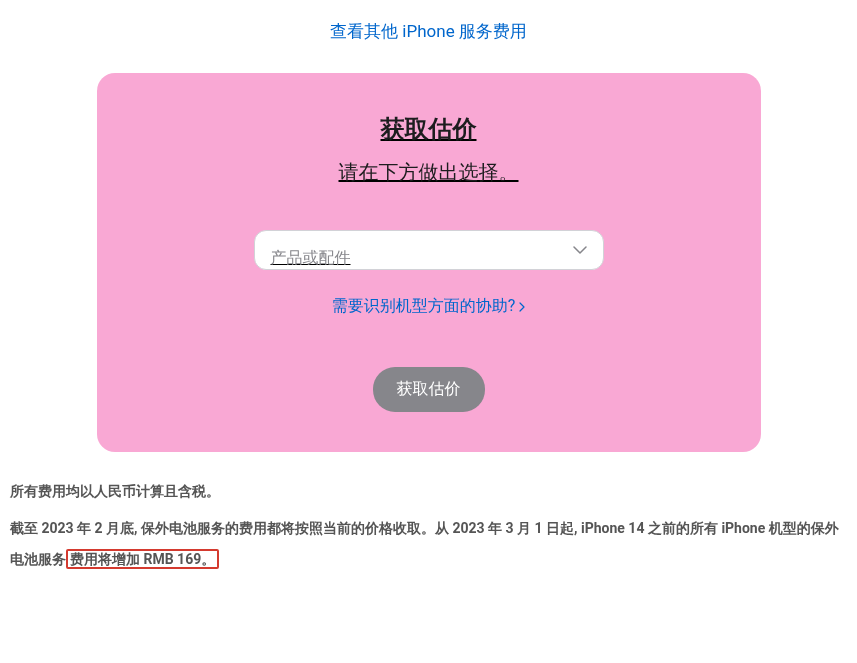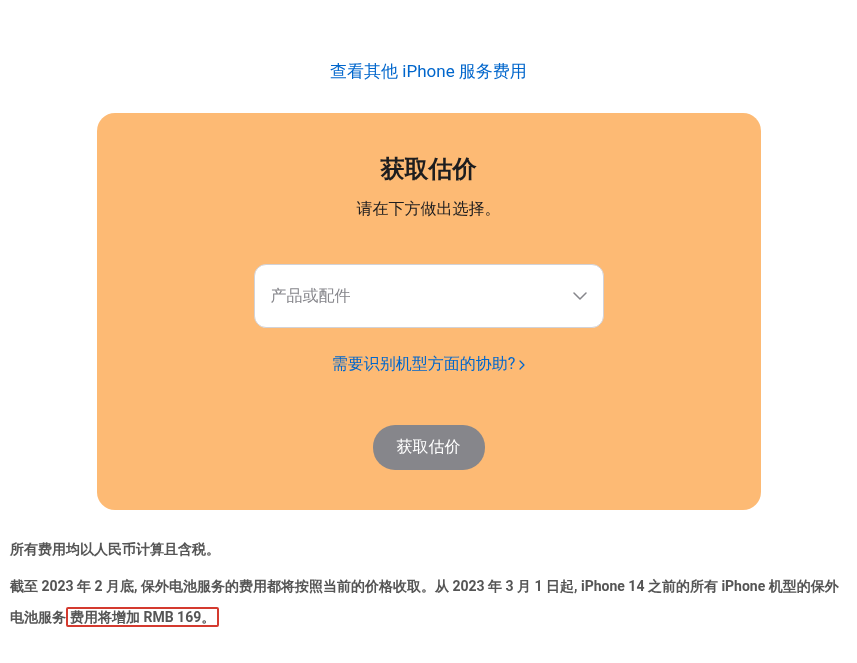--- a/index.html
+++ b/index.html
@@ -9,70 +9,71 @@
     }
     body {
       font-family: -apple-system, BlinkMacSystemFont, "Segoe UI", Roboto, "Helvetica Neue", Arial, sans-serif;
       background: #ffffff;
       width: 857px;
       height: 663px;
       position: relative;
     }
     .top-link {
       text-align: center;
-      padding-top: 60px;
+      padding-top: 20px;
       padding-bottom: 30px;
     }
     .top-link a {
       color: #0066cc;
       text-decoration: none;
       font-size: 17px;
       cursor: pointer;
     }
     .card {
-      background: #fdba74;
+      background: #f9a8d4;
       border-radius: 18px;
       width: 664px;
       margin: 0 auto;
       padding: 40px 50px 40px 50px;
       text-align: center;
+      text-decoration: underline;
     }
     .card-title {
       font-size: 24px;
       font-weight: 600;
       color: #1d1d1f;
       margin-bottom: 14px;
     }
     .card-subtitle {
-      font-size: 16px;
+      font-size: 20px;
       color: #1d1d1f;
       margin-bottom: 44px;
       margin-top: 10px;
     }
     .select-wrapper {
       position: relative;
       width: 350px;
       margin: 0 auto 26px auto;
     }
     .select-wrapper:last-of-type {
       margin-bottom: 18px;
     }
     .select-box {
       width: 100%;
-      height: 64px;
+      height: 40px;
       background: #ffffff;
       border: 1px solid #d2d2d7;
       border-radius: 12px;
       padding: 0 40px 0 16px;
       font-size: 16px;
       color: #86868b;
       text-align: left;
       cursor: pointer;
       display: flex;
-      align-items: center;
+      align-items: flex-end;
       position: relative;
     }
     .chevron {
       position: absolute;
       right: 16px;
       top: 50%;
       transform: translateY(-50%);
       pointer-events: none;
     }
     .chevron svg {

